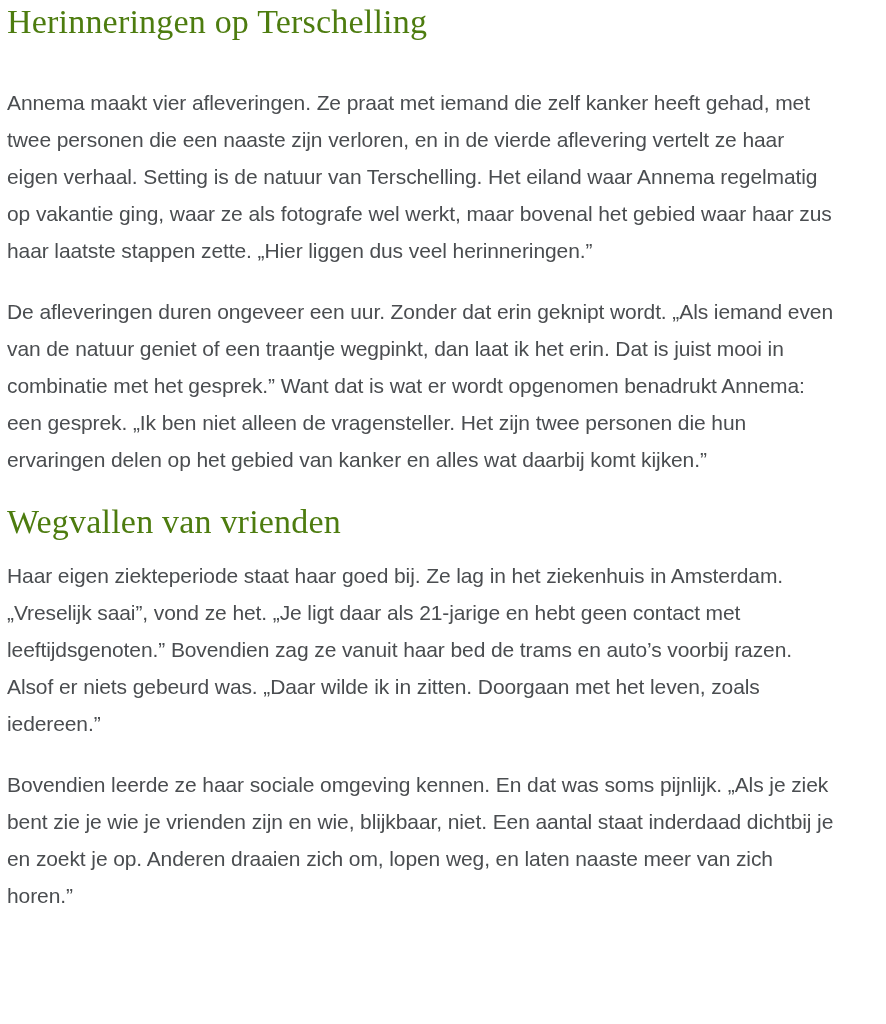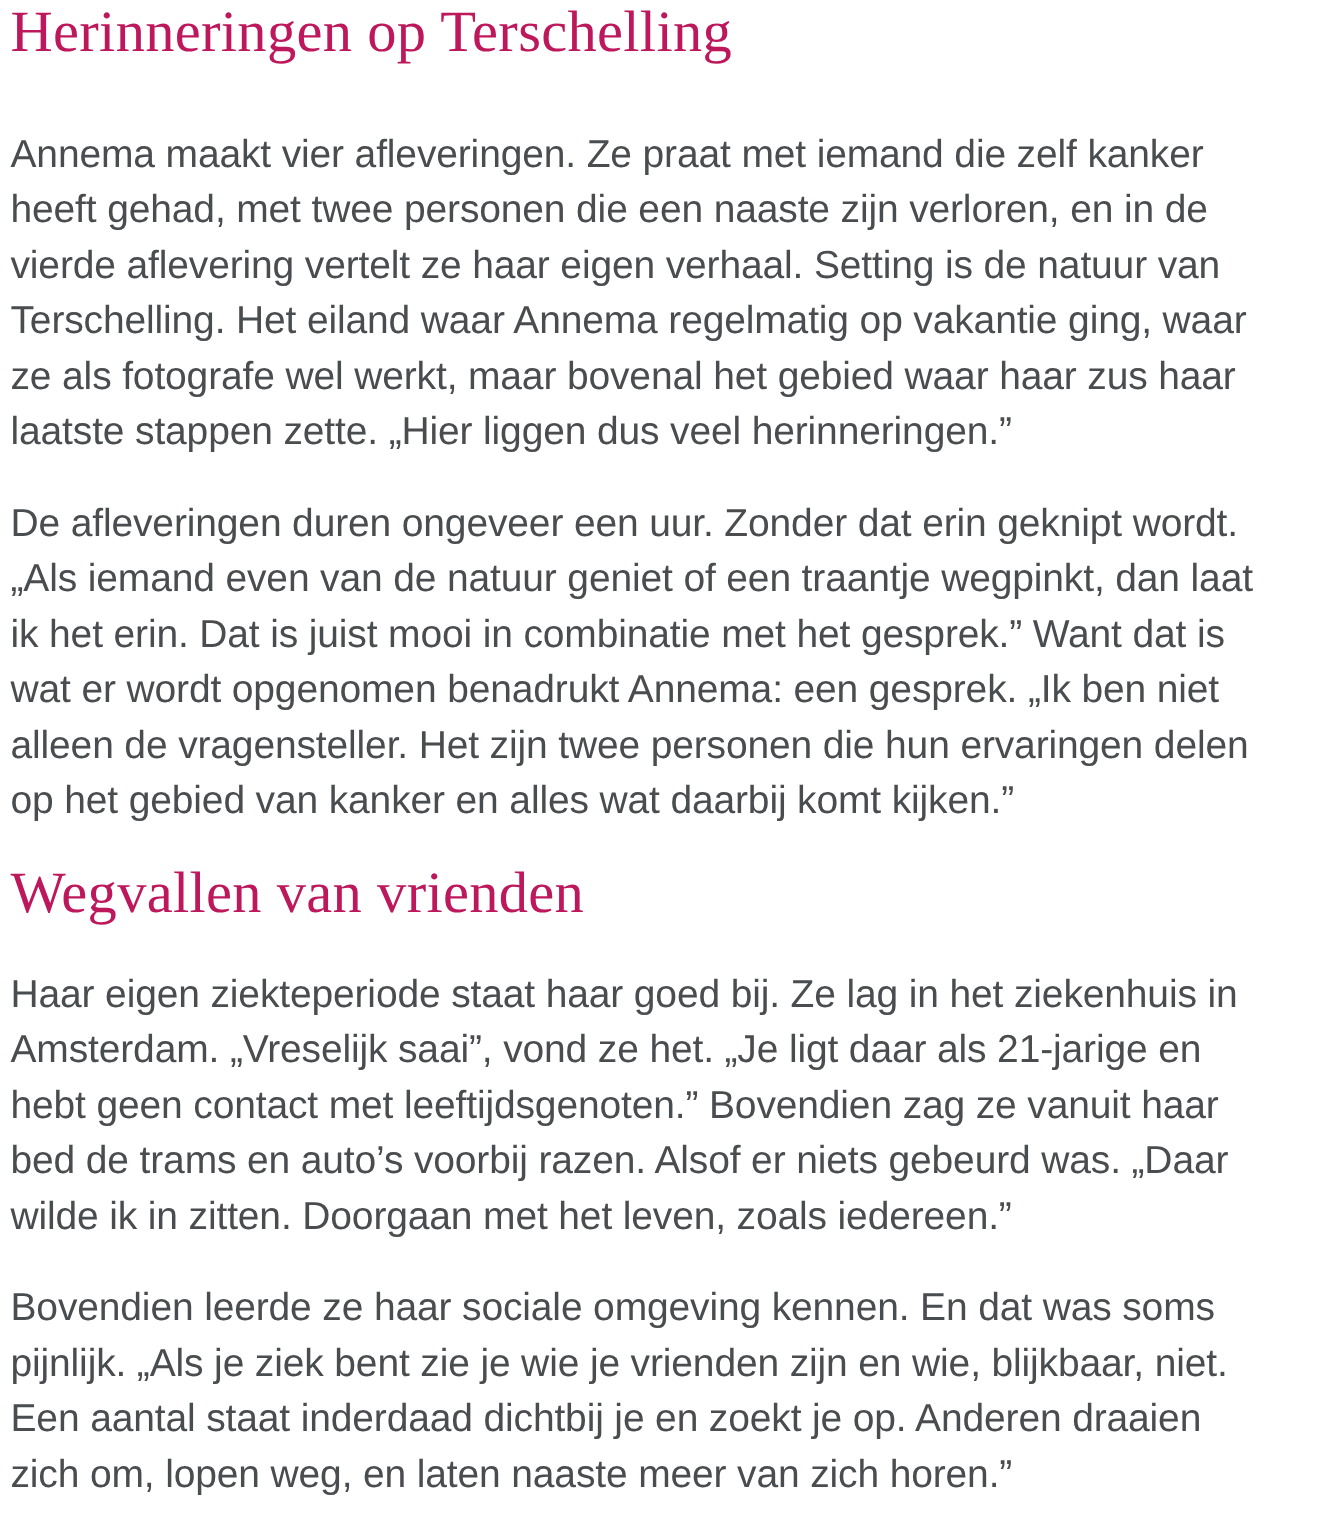--- a/index.html
+++ b/index.html
@@ -14,34 +14,34 @@
     padding: 2px 46px 0 7px;
     overflow: hidden;
     font-family: "Liberation Sans", sans-serif;
   }
   .article {
     width: 100%;
   }
   h1.section-heading, h2.section-heading {
     font-family: "Liberation Serif", "DejaVu Serif", serif;
     font-weight: 500;
-    font-size: 39px;
+    font-size: 34px;
     line-height: 40px;
-    color: #be185d;
+    color: #4d7c0f;
     letter-spacing: 0.2px;
   }
   h1.section-heading {
     margin: 0 0 42px 0;
   }
   h2.section-heading {
-    margin: 24px 0 28px 0;
+    margin: 24px 0 15px 0;
   }
   p.article-paragraph {
     font-family: "Liberation Sans", sans-serif;
-    font-size: 26px;
+    font-size: 21px;
     line-height: 37px;
     color: #4a4d50;
     margin: 0 0 24px 0;
     letter-spacing: -0.1px;
   }
 </style>
 </head>
 <body>
 
 <article class="article">

